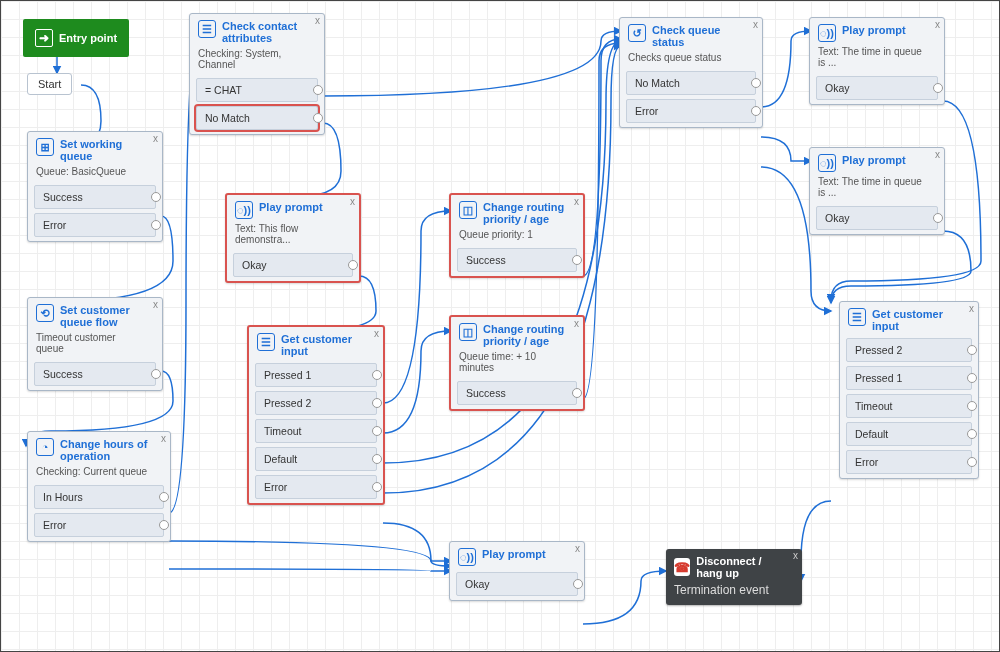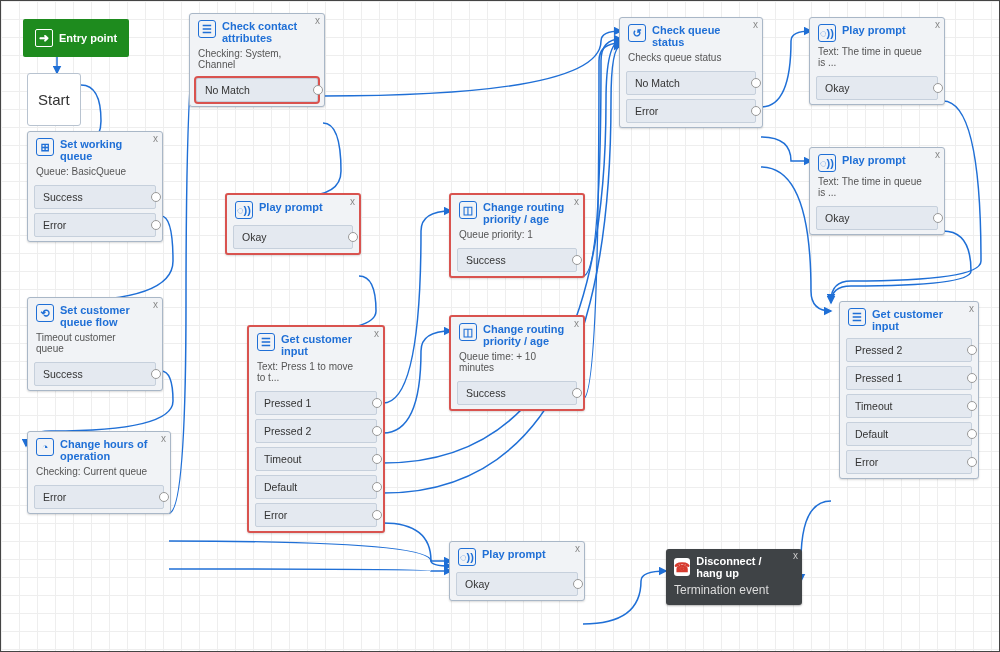--- a/index.html
+++ b/index.html
@@ -93,21 +93,21 @@
     padding:10px 12px;
     border-radius:2px;
   }
   .entry .arrow {
     width:18px;height:18px;border:1px solid #fff;border-radius:2px;
     display:flex;align-items:center;justify-content:center;font-size:12px;
   }
   .pill {
     position:absolute;
     background:#fff;border:1px solid #b8c3d0;border-radius:3px;
-    padding:17px 10px;font-size:15px;color:#333;
+    padding:4px 10px;font-size:11px;color:#333;
   }
   .term {
     position:absolute;
     background:#3f4346;color:#fff;border-radius:3px;
     box-shadow:0 1px 2px rgba(0,0,0,0.3);
   }
   .term .close { position:absolute;right:4px;top:1px;font-size:10px;color:#ccc;cursor:pointer; }
   .term-header{
     display:flex;gap:6px;align-items:center;
     padding:6px 16px 4px 8px;font-weight:600;font-size:11px;
@@ -206,49 +206,51 @@
     <div class="branch"><span>Success</span><span class="port"></span></div>
   </div>
 
   <div class="node" style="left:26px;top:430px;width:144px;">
     <span class="close">x</span>
     <div class="node-header">
       <span class="icon">◔</span>
       <span>Change hours of operation</span>
     </div>
     <div class="node-subtext">Checking: Current queue</div>
+    <div class="branch"><span>In Hours</span><span class="port"></span></div>
     <div class="branch"><span>Error</span><span class="port"></span></div>
   </div>
 
   <div class="node" style="left:188px;top:12px;width:136px;">
     <span class="close">x</span>
     <div class="node-header">
       <span class="icon">☰</span>
       <span>Check contact attributes</span>
     </div>
     <div class="node-subtext">Checking: System, Channel</div>
+    <div class="branch"><span>= CHAT</span><span class="port"></span></div>
     <div class="branch highlight"><span>No Match</span><span class="port"></span></div>
   </div>
 
   <div class="node highlight" style="left:224px;top:192px;width:136px;">
     <span class="close">x</span>
     <div class="node-header">
       <span class="icon">◌))</span>
       <span>Play prompt</span>
     </div>
+    <div class="node-subtext">Text: This flow demonstra...</div>
     <div class="branch"><span>Okay</span><span class="port"></span></div>
   </div>
 
   <div class="node highlight" style="left:246px;top:324px;width:138px;">
     <span class="close">x</span>
     <div class="node-header">
       <span class="icon">☰</span>
       <span>Get customer input</span>
     </div>
-    <div class="node-subtext">Text: Press 1 to move to t...</div>
     <div class="branch"><span>Pressed 1</span><span class="port"></span></div>
     <div class="branch"><span>Pressed 2</span><span class="port"></span></div>
     <div class="branch"><span>Timeout</span><span class="port"></span></div>
     <div class="branch"><span>Default</span><span class="port"></span></div>
     <div class="branch"><span>Error</span><span class="port"></span></div>
   </div>
 
   <div class="node highlight" style="left:448px;top:192px;width:136px;">
     <span class="close">x</span>
     <div class="node-header">

